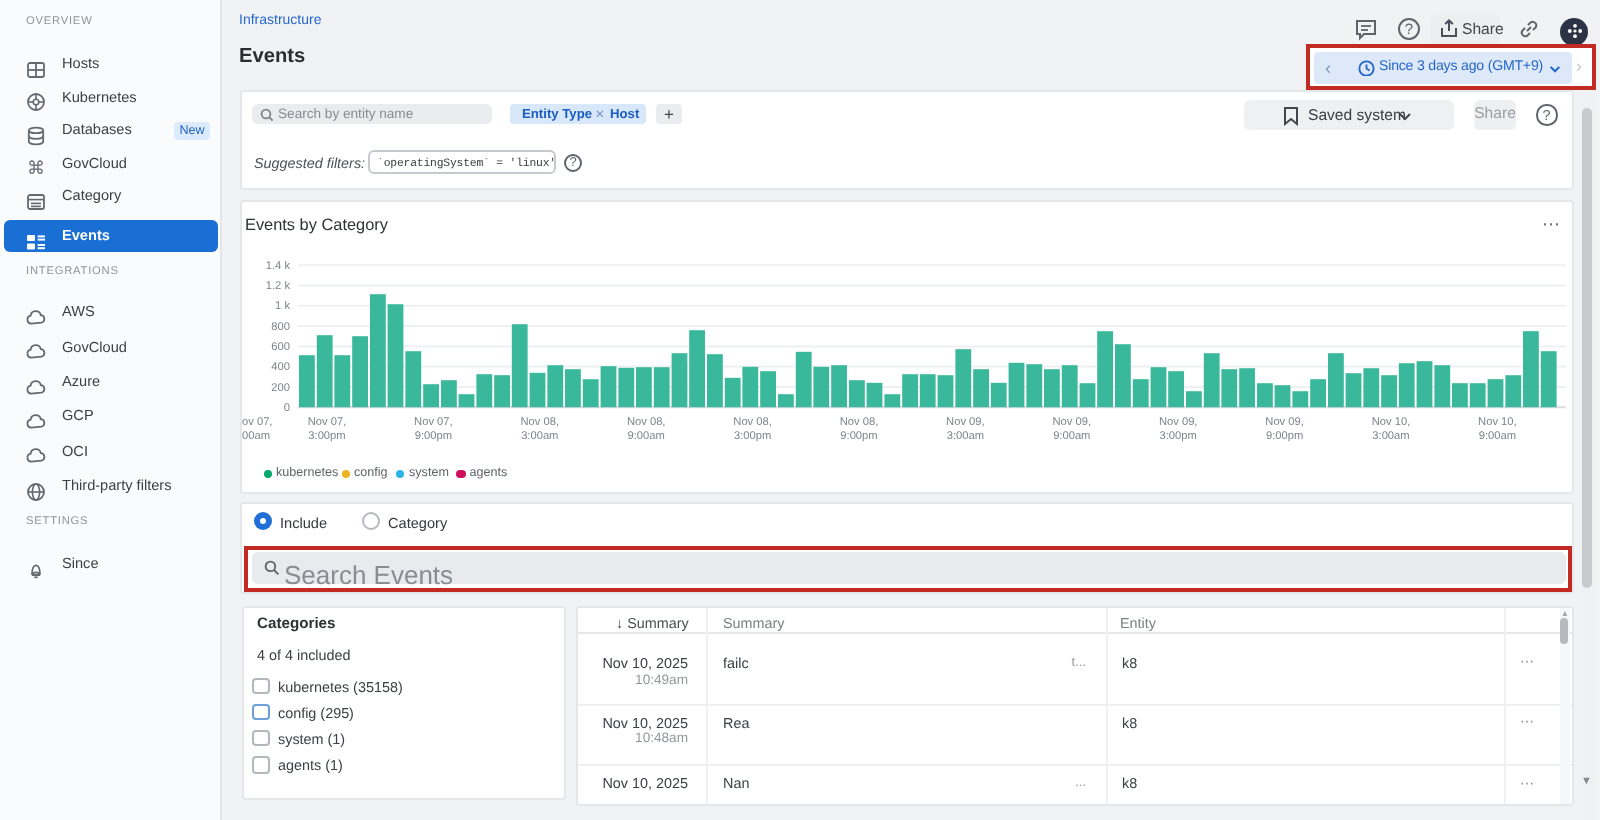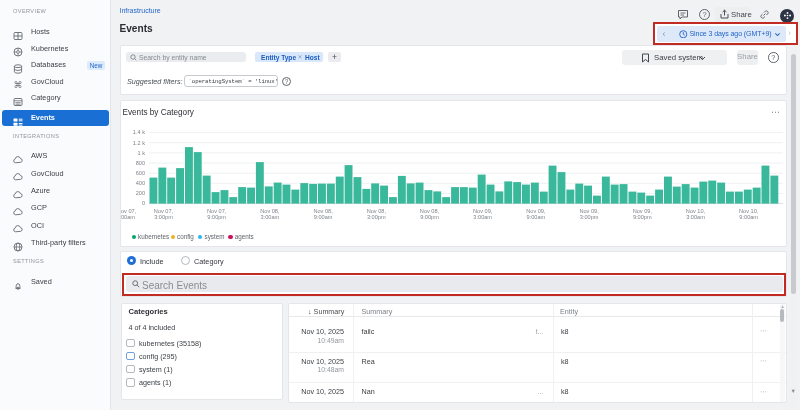--- a/index.html
+++ b/index.html
@@ -78,21 +78,21 @@
 <div style="position:absolute;left:13px;top:237.8px;width:10px;height:10px"><svg width="10" height="10" viewBox="0 0 10 10">
         <circle cx="5" cy="5" r="4" fill="none" stroke="#646a72" stroke-width="0.9"></circle>
         <ellipse cx="5" cy="5" rx="1.8" ry="4" fill="none" stroke="#646a72" stroke-width="0.8"></ellipse>
         <line x1="1" y1="5" x2="9" y2="5" stroke="#646a72" stroke-width="0.8"></line>
       </svg></div>
     <div class="sitxt" style="top:238.2px">Third-party filters</div>
 <div class="slab" style="top:258.4px">SETTINGS</div>
 <div style="position:absolute;left:13px;top:276.6px;width:10px;height:10px"><svg width="10" height="10" viewBox="0 0 10 10">
         <path d="M3 7.5 a2.2 2.2 0 0 1 4 0 M3 7.5 h4 M3 7.5 c0 -3 0.4 -4.8 2 -4.8 c1.6 0 2 1.8 2 4.8 M4.3 8.3 a0.8 0.8 0 0 0 1.4 0" fill="none" stroke="#646a72" stroke-width="0.9"></path>
       </svg></div>
-    <div class="sitxt" style="top:277.0px">Saved</div>
+    <div class="sitxt" style="top:277.0px">Since</div>
 </div>
 
 <div style="position:absolute;left:119.5px;top:7px;font-size:7px;color:#2667cc">Infrastructure</div>
 <div style="position:absolute;left:119.5px;top:22.8px;font-size:10.1px;font-weight:bold;color:#2a2d32">Events</div>
 
 <svg style="position:absolute;left:677px;top:9px" width="12" height="12" viewBox="0 0 12 12">
     <path d="M1.5 1.5 h9 v6.5 h-5.5 l-2 2 v-2 h-1.5 z" fill="none" stroke="#5f646b" stroke-width="1"></path>
     <line x1="3.5" y1="4" x2="8.5" y2="4" stroke="#5f646b" stroke-width="0.9"></line>
     <line x1="3.5" y1="6" x2="7" y2="6" stroke="#5f646b" stroke-width="0.9"></line>
   </svg>
@@ -289,21 +289,21 @@
 <div style="position:absolute;left:130px;top:259px;width:3px;height:3px;border-radius:50%;background:#fff"></div>
 <div style="position:absolute;left:140px;top:256.5px;font-size:7.3px;color:#34373c">Include</div>
 <div style="position:absolute;left:181px;top:256px;width:9px;height:9px;border-radius:50%;border:1px solid #b4b8bd;background:#fff"></div>
 <div style="position:absolute;left:194px;top:256.5px;font-size:7.3px;color:#34373c">Category</div>
 <div style="position:absolute;left:122px;top:272.5px;width:664px;height:23px;border:2.5px solid #c22b24;background:#fff"></div>
 <div style="position:absolute;left:125.5px;top:276px;width:657px;height:16px;background:#e8eaed;border-radius:3px"></div>
 <svg style="position:absolute;left:132px;top:280px" width="8" height="8" viewBox="0 0 8 8">
     <circle cx="3.2" cy="3.2" r="2.4" fill="none" stroke="#5f646b" stroke-width="0.9"></circle>
     <line x1="5" y1="5" x2="7.2" y2="7.2" stroke="#5f646b" stroke-width="0.9"></line>
   </svg>
-<div style="position:absolute;left:142px;top:280px;font-size:10px;color:#888d94">Search Events</div>
+<div style="position:absolute;left:142px;top:280px;font-size:13px;color:#888d94">Search Events</div>
 
 <div class="card" style="left:120.8px;top:302.8px;width:162px;height:97.2px"></div>
 <div style="position:absolute;left:128.5px;top:307px;font-size:7.6px;font-weight:bold;color:#2e3136">Categories</div>
 <div style="position:absolute;left:128.5px;top:322.8px;font-size:7.2px;color:#3c4046">4 of 4 included</div>
 <div style="position:absolute;left:126px;top:338.7px;width:8.5px;height:8.5px;border:1px solid #b4b8bd;border-radius:2px;background:#fff"></div>
 <div style="position:absolute;left:139px;top:339.0px;font-size:7.2px;color:#3c4046">kubernetes (35158)</div>
 <div style="position:absolute;left:126px;top:351.8px;width:8.5px;height:8.5px;border:1px solid #6f9fd8;border-radius:2px;background:#fff"></div>
 <div style="position:absolute;left:139px;top:352.1px;font-size:7.2px;color:#3c4046">config (295)</div>
 <div style="position:absolute;left:126px;top:364.9px;width:8.5px;height:8.5px;border:1px solid #b4b8bd;border-radius:2px;background:#fff"></div>
 <div style="position:absolute;left:139px;top:365.2px;font-size:7.2px;color:#3c4046">system (1)</div>

